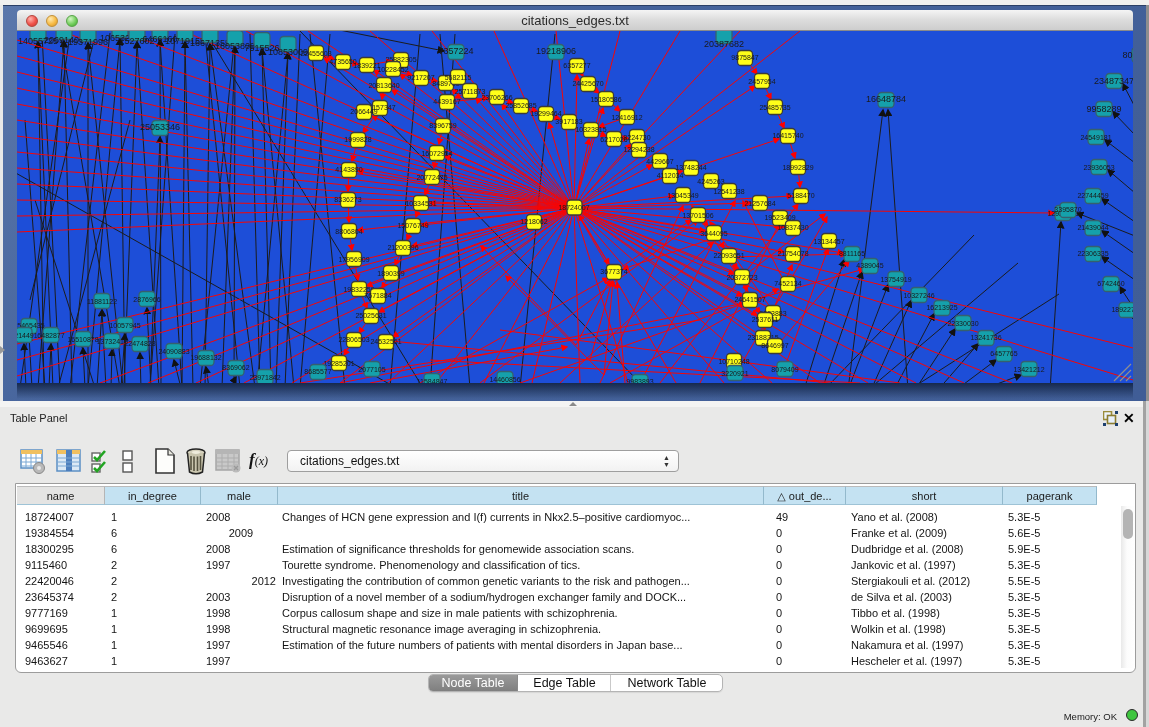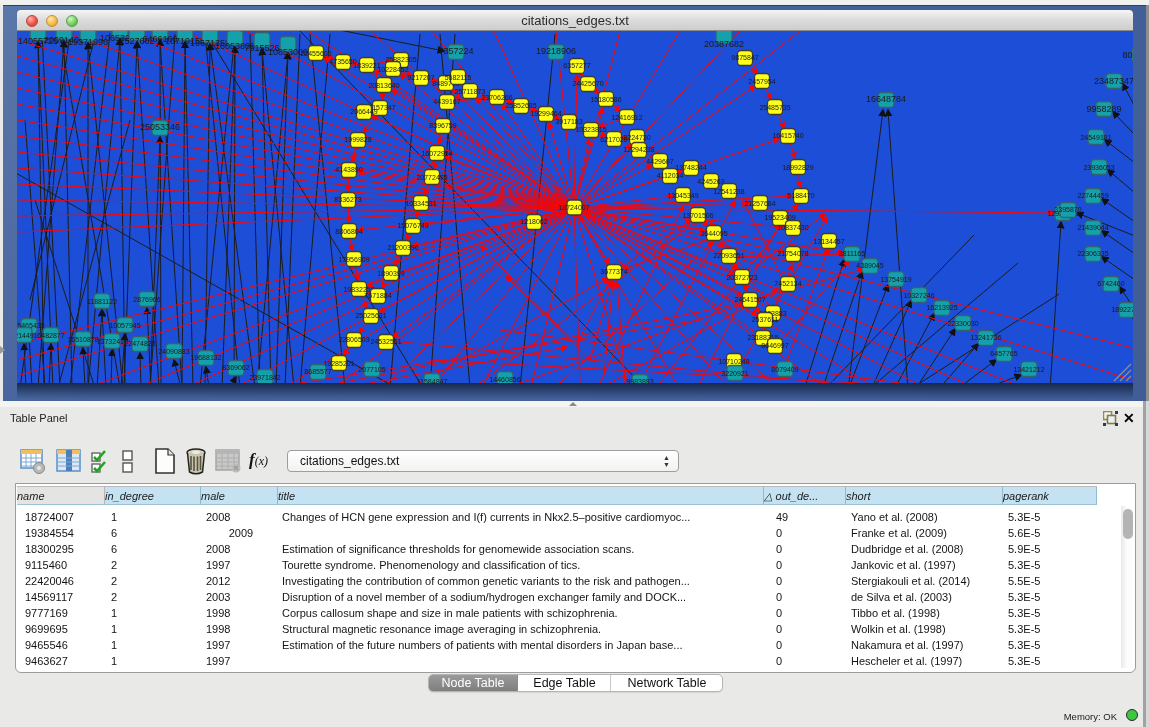--- a/index.html
+++ b/index.html
@@ -19,21 +19,21 @@
 #griprow { position:absolute; left:0px; top:401px; width:1149px; height:6px; background:#f4f4f3; }
 #grip { position:absolute; left:569px; top:402px; width:0; height:0; border-left:4px solid transparent; border-right:4px solid transparent; border-bottom:4px solid #8a8a8a; }
 #tphead { position:absolute; left:0; top:407px; width:1149px; height:24px; }
 #tphead .lbl { position:absolute; left:10px; top:5px; font-size:11px; color:#222; }
 #floatico { position:absolute; left:1103px; top:411px; width:15px; height:15px; }
 #closeico { position:absolute; left:1123px; top:410px; width:14px; height:16px; font-size:14px; font-weight:bold; color:#000; }
 #toolbar { position:absolute; left:0; top:431px; width:1149px; height:52px; }
 #dropdown { position:absolute; left:287px; top:450px; width:392px; height:22px; background:linear-gradient(#ffffff,#f2f2f2); border:1px solid #9e9e9e; border-radius:4px; font-size:12px; color:#111; line-height:20px; padding-left:12px; }
 #dropdown .arrows { position:absolute; right:8px; top:3px; font-size:7px; color:#333; line-height:7px; text-align:center; }
 #tablebox { position:absolute; left:15px; top:483px; width:1121px; height:190px; background:#fff; border:1px solid #9c9c9c; border-radius:0 0 6px 6px; overflow:hidden; }
-.hcell { position:absolute; top:2px; height:19px; background:#c4e2f2; border-right:1px solid #93b9cc; font-size:11px; color:#1b1b1b; line-height:19px; border-top:1px solid #bbb; border-bottom:1px solid #9ec3d6;font-style:italic;}
+.hcell { position:absolute; top:2px; height:19px; background:#c4e2f2; border-right:1px solid #93b9cc; font-size:11px; color:#1b1b1b; text-align:center; line-height:19px; border-top:1px solid #bbb; border-bottom:1px solid #9ec3d6;}
 .gcell { background:#e4e4e3 !important; border-right:1px solid #b5b5b5 !important; }
 .drow { position:absolute; font-size:11px; color:#141414; height:16px; line-height:16px; white-space:nowrap; }
 .dc { position:absolute; top:0; overflow:hidden; }
 #vscroll { position:absolute; left:1105px; top:22px; width:15px; height:162px; background:linear-gradient(90deg,#e9e9e9,#fcfcfc 40%,#ffffff); }
 #vthumb { position:absolute; left:1107px; top:25px; width:10px; height:30px; background:#b4b4b4; border-radius:5px; }
 #tabsrow { position:absolute; left:0; top:673px; width:963px; height:28px; }
 #seg { position:absolute; left:428px; top:1px; width:295px; height:18px; border:1px solid #b4b4b4; border-radius:5px; background:#fff; box-shadow:0 1px 1px rgba(0,0,0,0.08); font-size:12.5px; }
 #seg .s1 { position:absolute; left:0; top:0; width:89px; height:16px; background:linear-gradient(#9a9a9a,#7f7f7f); border-radius:4px 0 0 4px; color:#fff; text-align:center; line-height:16px; border-right:1px solid #8a8a8a;}
 #seg .s2 { position:absolute; left:90px; top:0; width:92px; height:16px; color:#111; text-align:center; line-height:16px; border-right:1px solid #c9c9c9;}
 #seg .s3 { position:absolute; left:183px; top:0; width:110px; height:16px; color:#111; text-align:center; line-height:16px; }
@@ -681,28 +681,28 @@
       <div class="dc" style="left:95px;width:90px;">2</div>
       <div class="dc" style="left:190px;width:70px;">1997</div>
       <div class="dc" style="left:266px;width:480px;">Tourette syndrome. Phenomenology and classification of tics.</div>
       <div class="dc" style="left:760px;width:70px;">0</div>
       <div class="dc" style="left:835px;width:150px;">Jankovic et al. (1997)</div>
       <div class="dc" style="left:992px;width:88px;">5.3E-5</div>
     </div>
     <div class="drow" style="left:0;top:89px;width:1121px;">
       <div class="dc" style="left:9px;width:78px;">22420046</div>
       <div class="dc" style="left:95px;width:90px;">2</div>
-      <div class="dc" style="left:190px;width:70px;">2012</div>
+      <div class="dc" style="left:190px;width:70px;text-align:right;">2012</div>
       <div class="dc" style="left:266px;width:480px;">Investigating the contribution of common genetic variants to the risk and pathogen...</div>
       <div class="dc" style="left:760px;width:70px;">0</div>
-      <div class="dc" style="left:835px;width:150px;">Stergiakouli et al. (2014)</div>
+      <div class="dc" style="left:835px;width:150px;">Stergiakouli et al. (2012)</div>
       <div class="dc" style="left:992px;width:88px;">5.5E-5</div>
     </div>
     <div class="drow" style="left:0;top:105px;width:1121px;">
-      <div class="dc" style="left:9px;width:78px;">14569117</div>
+      <div class="dc" style="left:9px;width:78px;">23645374</div>
       <div class="dc" style="left:95px;width:90px;">2</div>
       <div class="dc" style="left:190px;width:70px;">2003</div>
       <div class="dc" style="left:266px;width:480px;">Disruption of a novel member of a sodium/hydrogen exchanger family and DOCK...</div>
       <div class="dc" style="left:760px;width:70px;">0</div>
       <div class="dc" style="left:835px;width:150px;">de Silva et al. (2003)</div>
       <div class="dc" style="left:992px;width:88px;">5.3E-5</div>
     </div>
     <div class="drow" style="left:0;top:121px;width:1121px;">
       <div class="dc" style="left:9px;width:78px;">9777169</div>
       <div class="dc" style="left:95px;width:90px;">1</div>

